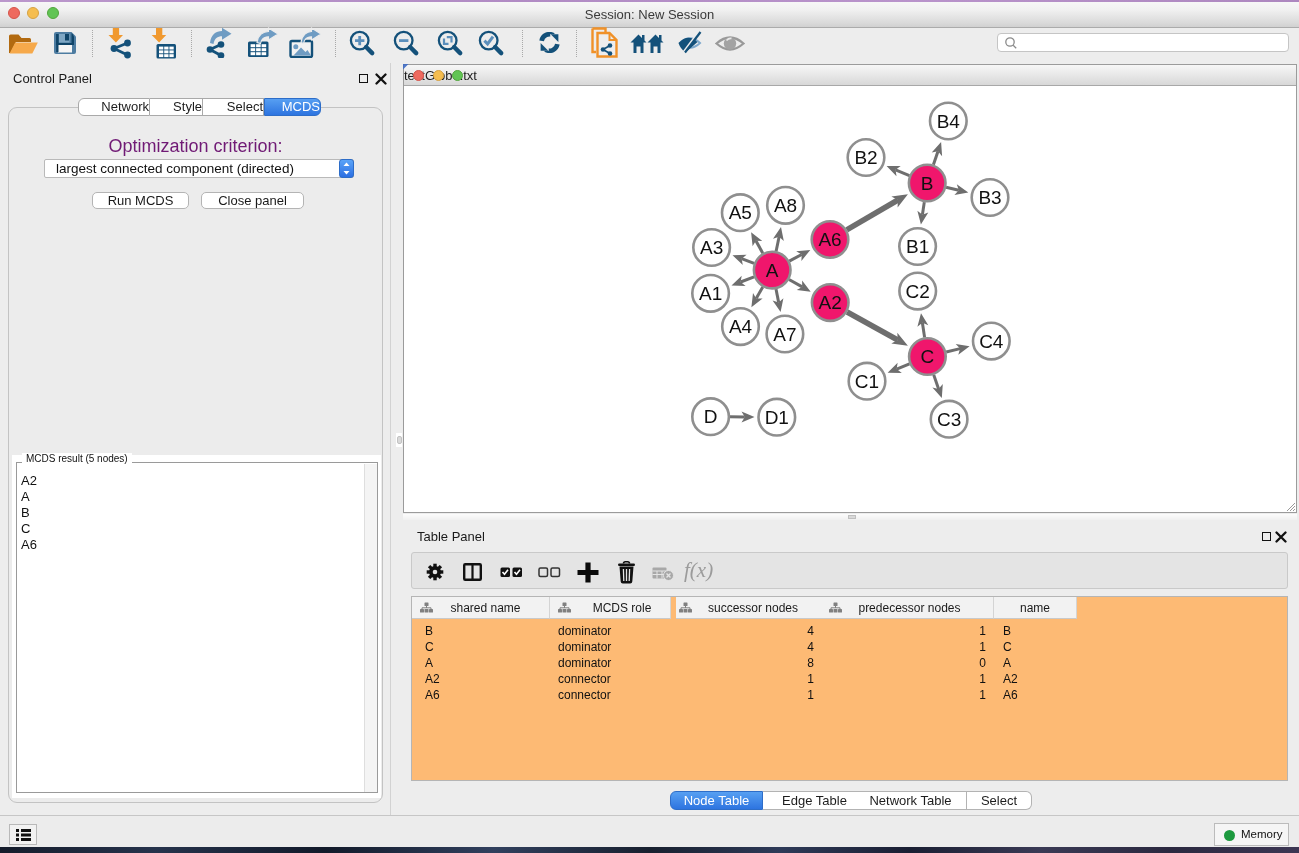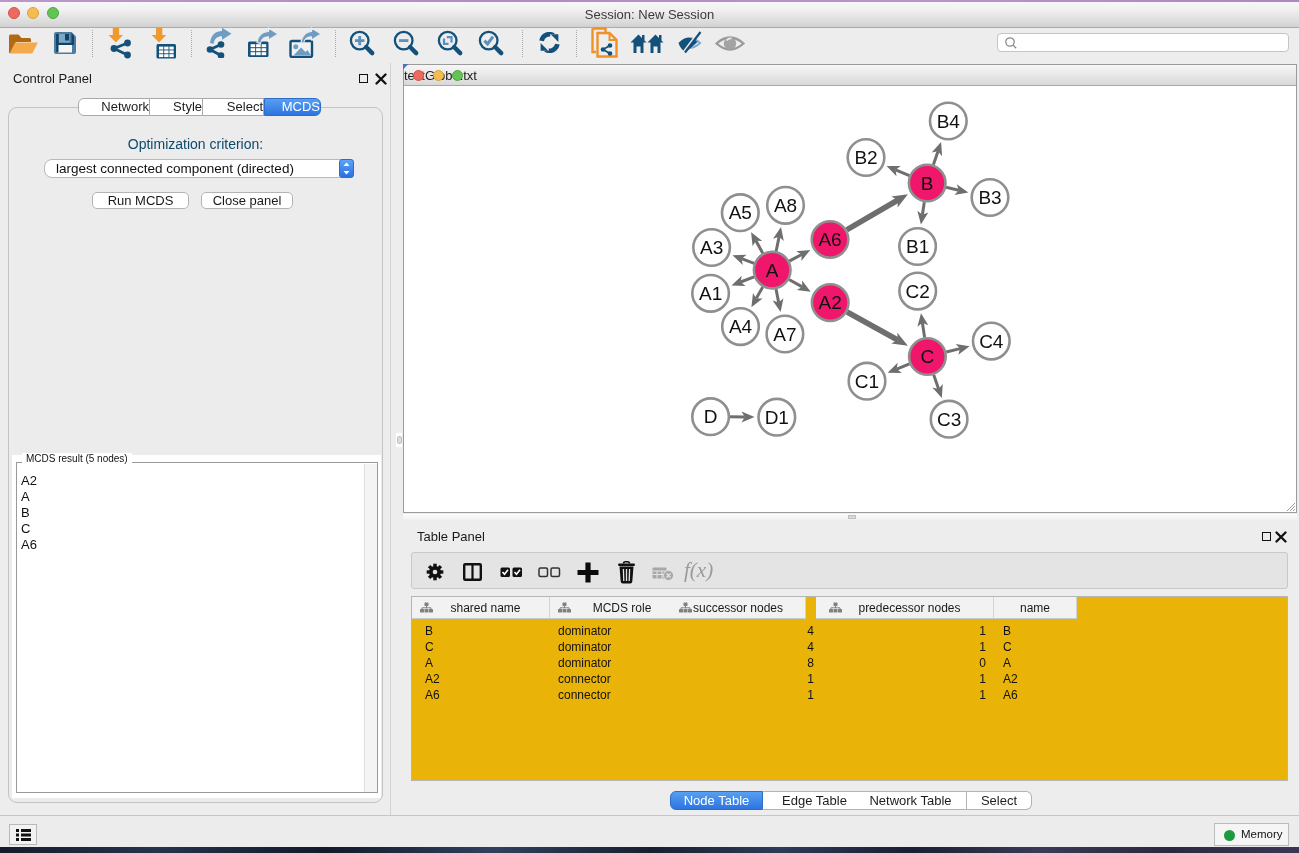--- a/index.html
+++ b/index.html
@@ -14,21 +14,21 @@
 .tabseg{position:absolute;height:18px;background:#fff;border:1px solid #a9a9a9;font-size:13px;color:#1d1d1d;text-align:right;line-height:16px}
 .bluetab{background:linear-gradient(#579ff2,#2d74e0);color:#fff;border:1px solid #2d6dc8;border-radius:6px}
 .btn{position:absolute;height:17px;background:#fff;border:1px solid #b4b4b4;border-radius:5px;font-size:13px;color:#1a1a1a;text-align:center;line-height:15px}
 #mcdslist{position:absolute;left:12px;top:392px;width:369px;height:343px;background:#fff}
 #fieldset{position:absolute;left:4px;top:7px;width:362px;height:331px;border:1px solid #9a9a9a}
 #legend{position:absolute;left:10px;top:-2px;background:#fff;padding:0 4px;font-size:10px;color:#111}
 #gwin{left:403px;top:64px;width:894px;height:449px;background:#fff;border:1px solid #9b9b9b}
 #gtitle{position:absolute;left:0;top:0;width:892px;height:21px;background:linear-gradient(#f7f7f7,#d8d8d8);border-bottom:1px solid #a8a8a8;font-size:13px;color:#1c1c1c;line-height:21px}
 .gl{border-radius:50%;width:11px;height:11px;position:absolute;top:5px}
 #tptool{left:411px;top:552px;width:877px;height:37px;background:#e4e4e4;border:1px solid #c9c9c9;border-radius:3px}
-#ttable{left:411px;top:596px;width:877px;height:185px;background:#eab308;border:1px solid #b5b5b5}
+#ttable{left:411px;top:596px;width:877px;height:185px;background:#fdba74;border:1px solid #b5b5b5}
 .hcell{position:absolute;top:0;height:22px;background:#f2f2f2;border-right:1px solid #d4d4d4;border-bottom:1px solid #c9c9c9;font-size:12px;color:#1a1a1a;text-align:center;line-height:22px}
 .trow{position:absolute;height:16px;font-size:12px;color:#111;line-height:16px}
 .btab{position:absolute;top:791px;height:19px;background:#fff;border:1px solid #b3b3b3;font-size:13px;color:#1d1d1d;text-align:center;line-height:17px}
 #statusbar{left:0;top:815px;width:1299px;height:32px;background:#ececec;border-top:1px solid #c6c6c6}
 #darkstrip{left:0;top:847px;width:1299px;height:6px;background:linear-gradient(90deg,#151c2b,#26334c 12%,#121a2a 25%,#31405e 38%,#18202f 50%,#2e3a58 60%,#1a1f33 70%,#3a3a55 80%,#2b2940 90%,#3c3653)}
 #purple{left:0;top:0;width:1299px;height:2px;background:linear-gradient(90deg,#bb97cc,#b18bc4 40%,#b993cb 70%,#ad87bf)}
 </style></head>
 <body>
 <div class="abs" id="titlebar">Session: New Session</div>
 <div class="abs" id="purple"></div>
@@ -172,32 +172,32 @@
   <div style="position:absolute;left:13px;top:8px;font-size:13px;color:#1a1a1a">Control Panel</div>
   <div style="position:absolute;left:359px;top:11px;width:9px;height:9px;border:1.5px solid #111"></div>
   <svg style="position:absolute;left:375px;top:10px" width="12" height="12" viewBox="0 0 12 12">
       <path d="M1.5,1.5 L10.5,10.5 M10.5,1.5 L1.5,10.5" stroke="#111" stroke-width="2.3" stroke-linecap="round"></path>
     </svg>
   <div id="cp-inner"></div>
   <div class="tabseg" style="left:78px;top:35px;width:72px;border-radius:6px 0 0 6px">Network</div>
   <div class="tabseg" style="left:150px;top:35px;width:53px;border-left:none">Style</div>
   <div class="tabseg" style="left:203px;top:35px;width:61px;border-left:none">Select</div>
   <div class="tabseg bluetab" style="left:264px;top:35px;width:57px;border-radius:0 6px 6px 0">MCDS</div>
-  <div style="position:absolute;left:0;top:73px;width:391px;text-align:center;font-size:14px;color:#0c4a6e">Optimization criterion:</div>
-  <div style="position:absolute;left:44px;top:96px;width:310px;height:19px;background:#fff;border:1px solid #b9b9b9;border-radius:8px">
+  <div style="position:absolute;left:0;top:73px;width:391px;text-align:center;font-size:18px;color:#701a75">Optimization criterion:</div>
+  <div style="position:absolute;left:44px;top:96px;width:310px;height:19px;background:#fff;border:1px solid #b9b9b9;border-radius:2px">
     <div style="position:absolute;left:11px;top:0;font-size:13.5px;color:#111;line-height:17px">largest connected component (directed)</div>
     <div style="position:absolute;right:-1px;top:-1px;width:15px;height:19px;background:linear-gradient(#5ba4f8,#2c6fe2);border-radius:3px;border:1px solid #2d6dc8">
       <svg width="13" height="17" viewBox="0 0 13 17">
           <path d="M6.5,2.5 L9.5,6 L3.5,6 Z" fill="#fff"></path>
           <path d="M6.5,14.5 L9.5,11 L3.5,11 Z" fill="#fff"></path>
         </svg>
     </div>
   </div>
   <div class="btn" style="left:92px;top:129px;width:97px">Run MCDS</div>
-  <div class="btn" style="left:201px;top:129px;width:92px">Close panel</div>
+  <div class="btn" style="left:201px;top:129px;width:103px">Close panel</div>
   <div id="mcdslist">
     <div id="fieldset">
       <div style="position:absolute;left:347px;top:1px;width:13px;height:328px;background:#f4f4f4;border-left:1px solid #dedede"></div>
     </div>
     <div id="legend">MCDS result (5 nodes)</div>
     <div style="position:absolute;left:9px;top:18px;font-size:13px;color:#111;line-height:16px">A2<br>A<br>B<br>C<br>A6</div>
   </div>
 </div>
 <div class="abs" style="left:396px;top:433px;width:6px;height:14px;background:#fff"></div>
 <div class="abs" style="left:397px;top:436px;width:5px;height:8px;background:#dadada;border:1px solid #c2c2c2;border-radius:2px"></div>
@@ -355,21 +355,21 @@
         <line x1="10" y1="5" x2="10" y2="12.5"></line>
       </g>
       <circle cx="16.5" cy="9.5" r="5" fill="#a8a8a8" stroke="#e4e4e4" stroke-width="1"></circle>
       <path d="M14.5,7.5 L18.5,11.5 M18.5,7.5 L14.5,11.5" stroke="#e4e4e4" stroke-width="1.4"></path>
     </svg>
 <div style="position:absolute;left:272px;top:5px;font-family:'Liberation Serif',serif;font-style:italic;font-size:21px;color:#9b9b9b">f(x)</div>
 </div>
 <div class="abs" id="ttable">
   <div class="hcell" style="left:0;width:138px"><span style="margin-left:10px">shared name</span></div>
   <div class="hcell" style="left:138px;width:121px"><span style="margin-left:24px">MCDS role</span></div>
-  <div class="hcell" style="left:249px;width:145px"><span style="margin-left:10px">successor nodes</span></div>
+  <div class="hcell" style="left:264px;width:145px"><span style="margin-left:10px">successor nodes</span></div>
   <div class="hcell" style="left:404px;width:178px"><span style="margin-left:10px">predecessor nodes</span></div>
   <div class="hcell" style="left:582px;width:83px">name</div>
 <svg style="position:absolute;left:8px;top:5px" width="13" height="11" viewBox="0 0 13 11">
       <g fill="#808080">
         <rect x="4.5" y="0.5" width="4" height="3.6" rx="0.6"></rect>
         <rect x="0" y="7" width="4" height="3.6" rx="0.6"></rect>
         <rect x="4.5" y="7" width="4" height="3.6" rx="0.6"></rect>
         <rect x="9" y="7" width="4" height="3.6" rx="0.6"></rect>
         <path d="M6.5,4 L6.5,6 M2,7 L2,5.8 L11,5.8 L11,7" fill="none" stroke="#808080" stroke-width="1"></path>
       </g>

